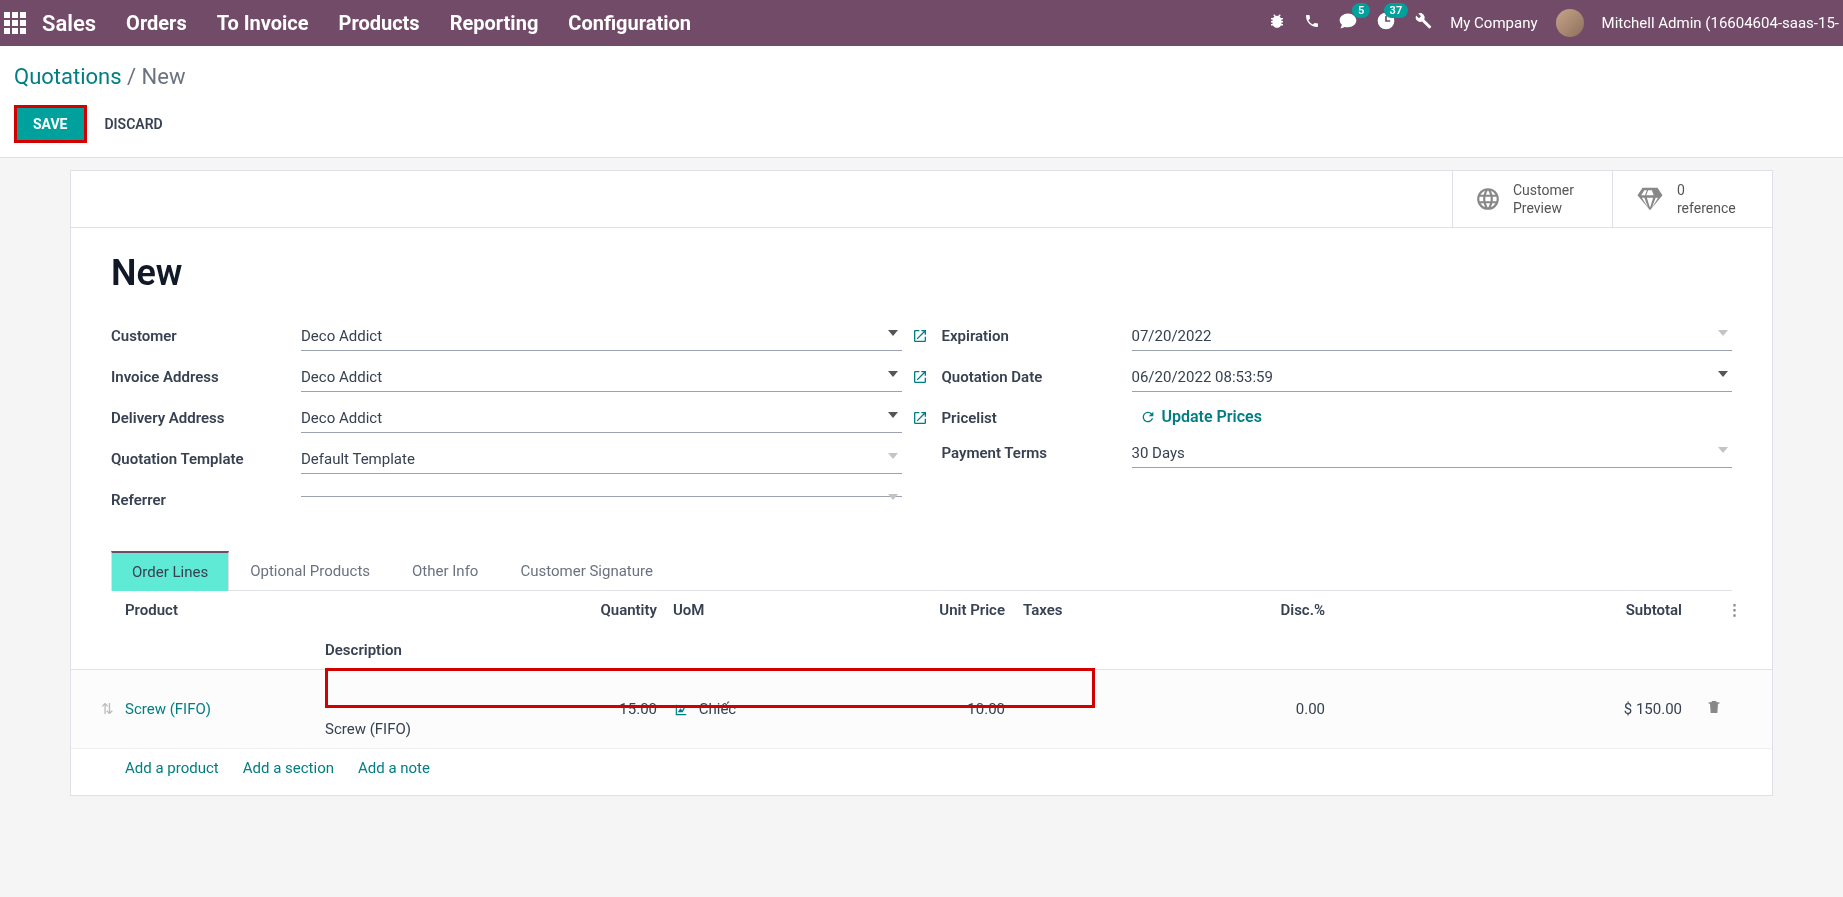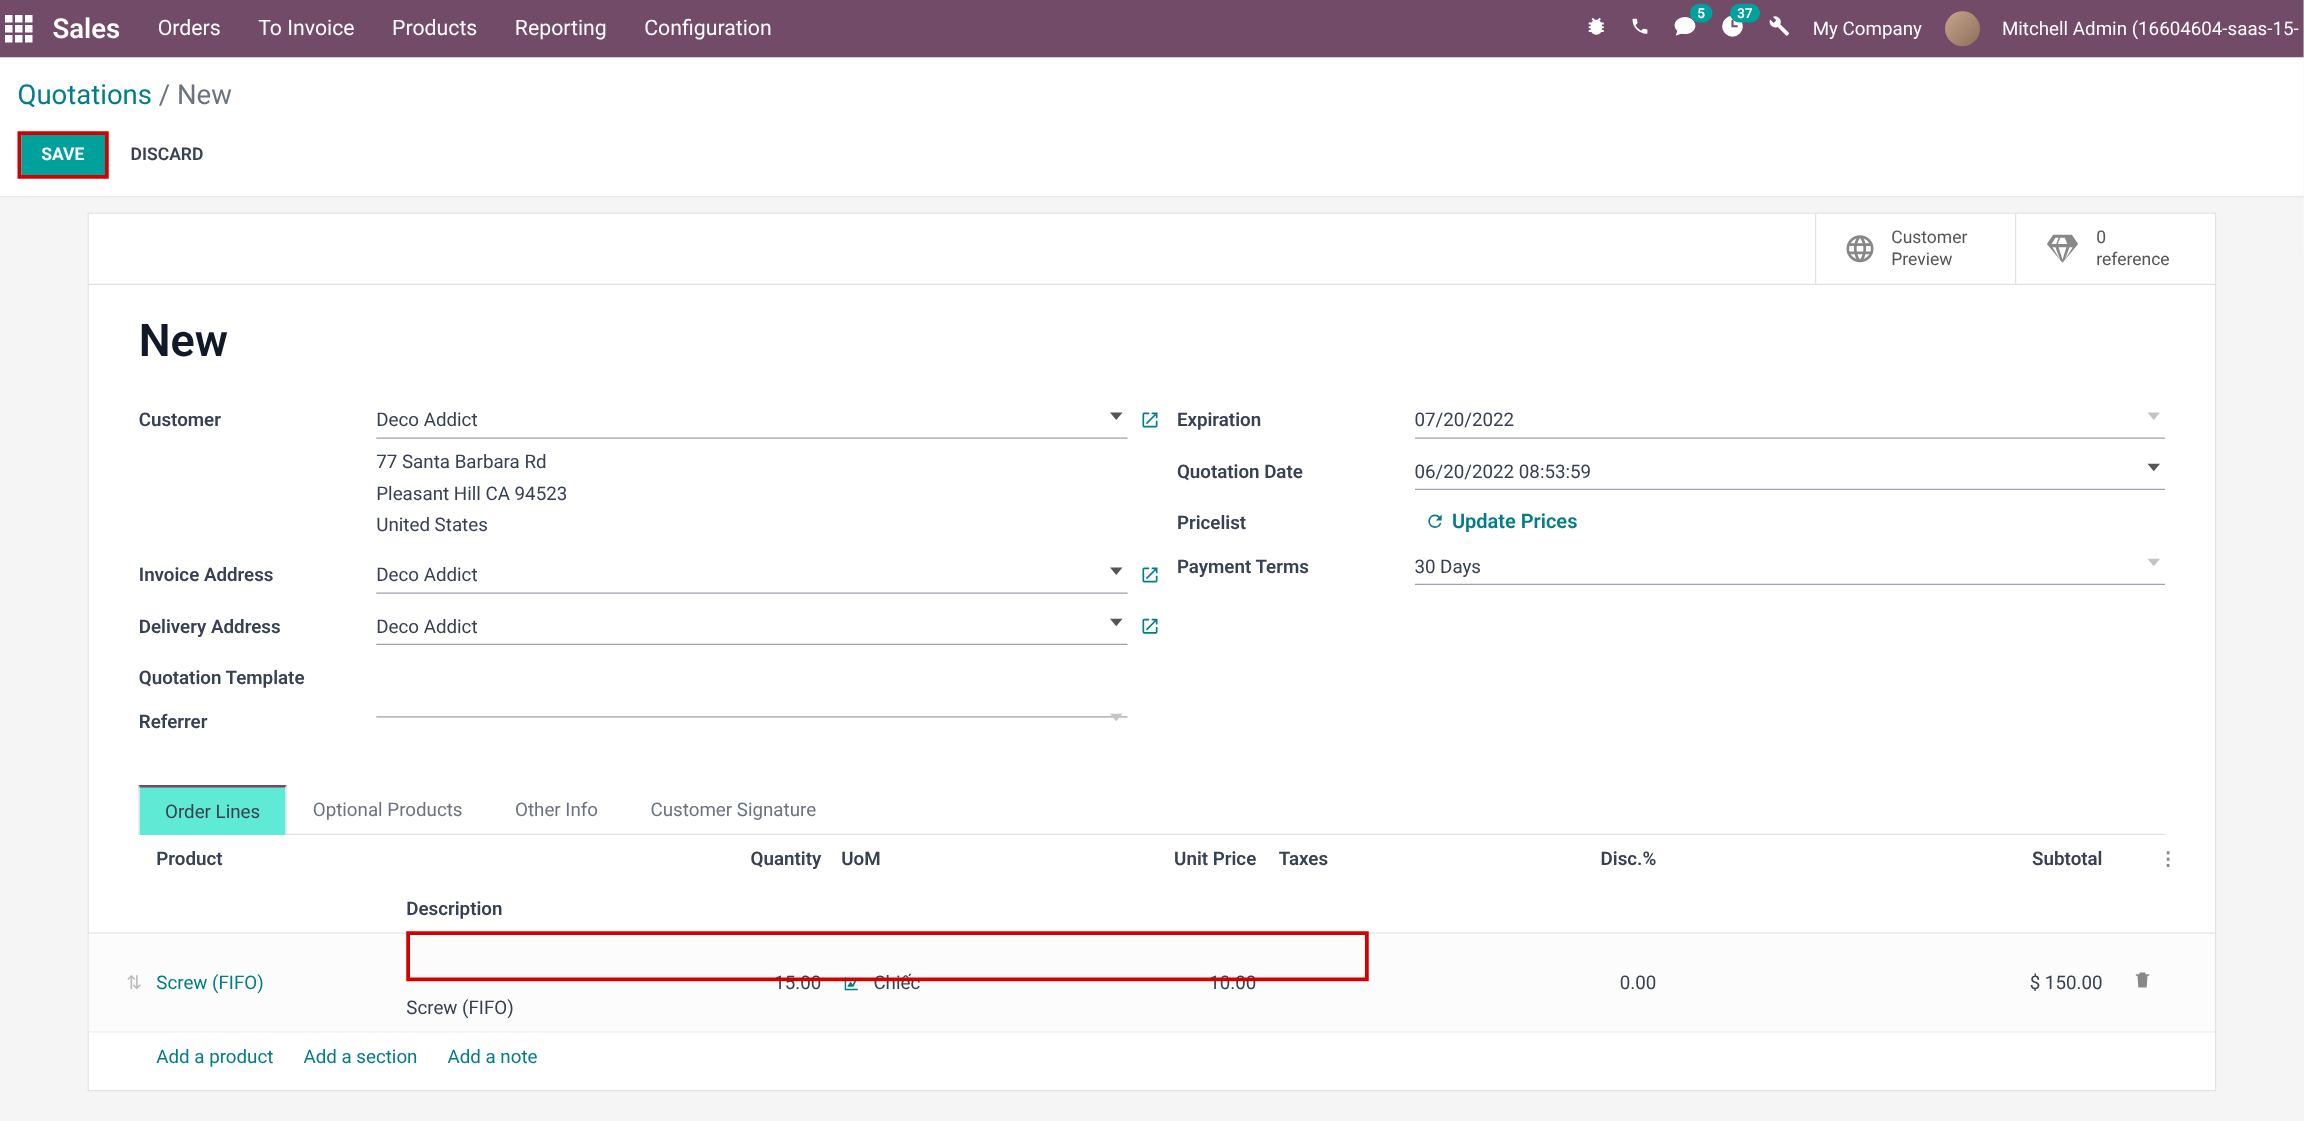--- a/index.html
+++ b/index.html
@@ -2,21 +2,21 @@
 <html><head>
 <meta charset="utf-8">
 <style>
 * { box-sizing: border-box; margin: 0; padding: 0; font-family: -apple-system, BlinkMacSystemFont, "Segoe UI", Roboto, sans-serif; }
 body { background: #f5f5f5; color: #374151; }
 
 .topbar { background: #714b67; color: #fff; display: flex; align-items: center; height: 46px; padding: 0 4px; }
 .apps-icon { width: 22px; height: 22px; display: grid; grid-template-columns: repeat(3,1fr); grid-template-rows: repeat(3,1fr); gap: 2px; margin-right: 16px; cursor: pointer; }
 .apps-icon span { background:#fff; }
 .topbar .brand { font-size: 22px; font-weight: 600; margin-right: 30px; }
-.topbar .menu { display: flex; gap: 30px; font-size: 17px; }
+.topbar .menu { display: flex; gap: 30px; font-size: 20px; font-weight: bold; }
 .topbar .menu-item { cursor: pointer; }
 .topbar .right { margin-left: auto; display: flex; align-items: center; gap: 18px; font-size: 15px; }
 .icon-stack { position: relative; cursor: pointer; }
 .badge { position: absolute; top: -8px; right: -12px; background: #00a09d; color: #fff; font-size: 11px; border-radius: 9px; padding: 1px 6px; font-weight:600; }
 .avatar { width: 28px; height: 28px; border-radius: 50%; background: linear-gradient(135deg,#c9a58a,#8b6f5c); display:inline-block; }
 
 .breadcrumb-row { background:#fff; padding: 18px 14px 6px; }
 .breadcrumb { font-size: 22px; color:#6b7280; }
 .breadcrumb .bc-link { color:#017e84; cursor:pointer; }
 .action-row { background:#fff; padding: 10px 14px 14px; border-bottom: 1px solid #dee2e6; }
@@ -169,25 +169,20 @@
 
       <div class="two-col">
         <div class="col">
           <div class="frow">
             <div class="flabel">Customer</div>
             <div class="fval">
               <div class="inputlike"><span>Deco Addict</span><span class="caret"></span></div>
               <span class="ext-link"><svg width="16" height="16" viewBox="0 0 24 24" fill="#017e84">
                     <path d="M14 3v2h3.59L7 15.59 8.41 17 19 6.41V10h2V3h-7zM5 5h6V3H5a2 2 0 0 0-2 2v14a2 2 0 0 0 2 2h14a2 2 0 0 0 2-2v-6h-2v6H5V5z"></path>
                   </svg></span>
-              <div class="addr">
-                <div>77 Santa Barbara Rd</div>
-                <div>Pleasant Hill CA 94523</div>
-                <div>United States</div>
-              </div>
             </div>
           </div>
           <div class="frow">
             <div class="flabel">Invoice Address</div>
             <div class="fval">
               <div class="inputlike"><span>Deco Addict</span><span class="caret"></span></div>
               <span class="ext-link"><svg width="16" height="16" viewBox="0 0 24 24" fill="#017e84">
                     <path d="M14 3v2h3.59L7 15.59 8.41 17 19 6.41V10h2V3h-7zM5 5h6V3H5a2 2 0 0 0-2 2v14a2 2 0 0 0 2 2h14a2 2 0 0 0 2-2v-6h-2v6H5V5z"></path>
                   </svg></span>
             </div>
@@ -196,20 +191,23 @@
             <div class="flabel">Delivery Address</div>
             <div class="fval">
               <div class="inputlike"><span>Deco Addict</span><span class="caret"></span></div>
               <span class="ext-link"><svg width="16" height="16" viewBox="0 0 24 24" fill="#017e84">
                     <path d="M14 3v2h3.59L7 15.59 8.41 17 19 6.41V10h2V3h-7zM5 5h6V3H5a2 2 0 0 0-2 2v14a2 2 0 0 0 2 2h14a2 2 0 0 0 2-2v-6h-2v6H5V5z"></path>
                   </svg></span>
             </div>
           </div>
           <div class="frow">
             <div class="flabel">Quotation Template</div>
+            <div class="fval">
+                <div class="inputlike"><span>Default Template</span><span class="caret light"></span></div>
+              </div>
           </div>
           <div class="frow">
             <div class="flabel">Referrer</div>
             <div class="fval">
                 <div class="inputlike"><span></span><span class="caret light"></span></div>
               </div>
           </div>
         </div>
 
         <div class="col">

